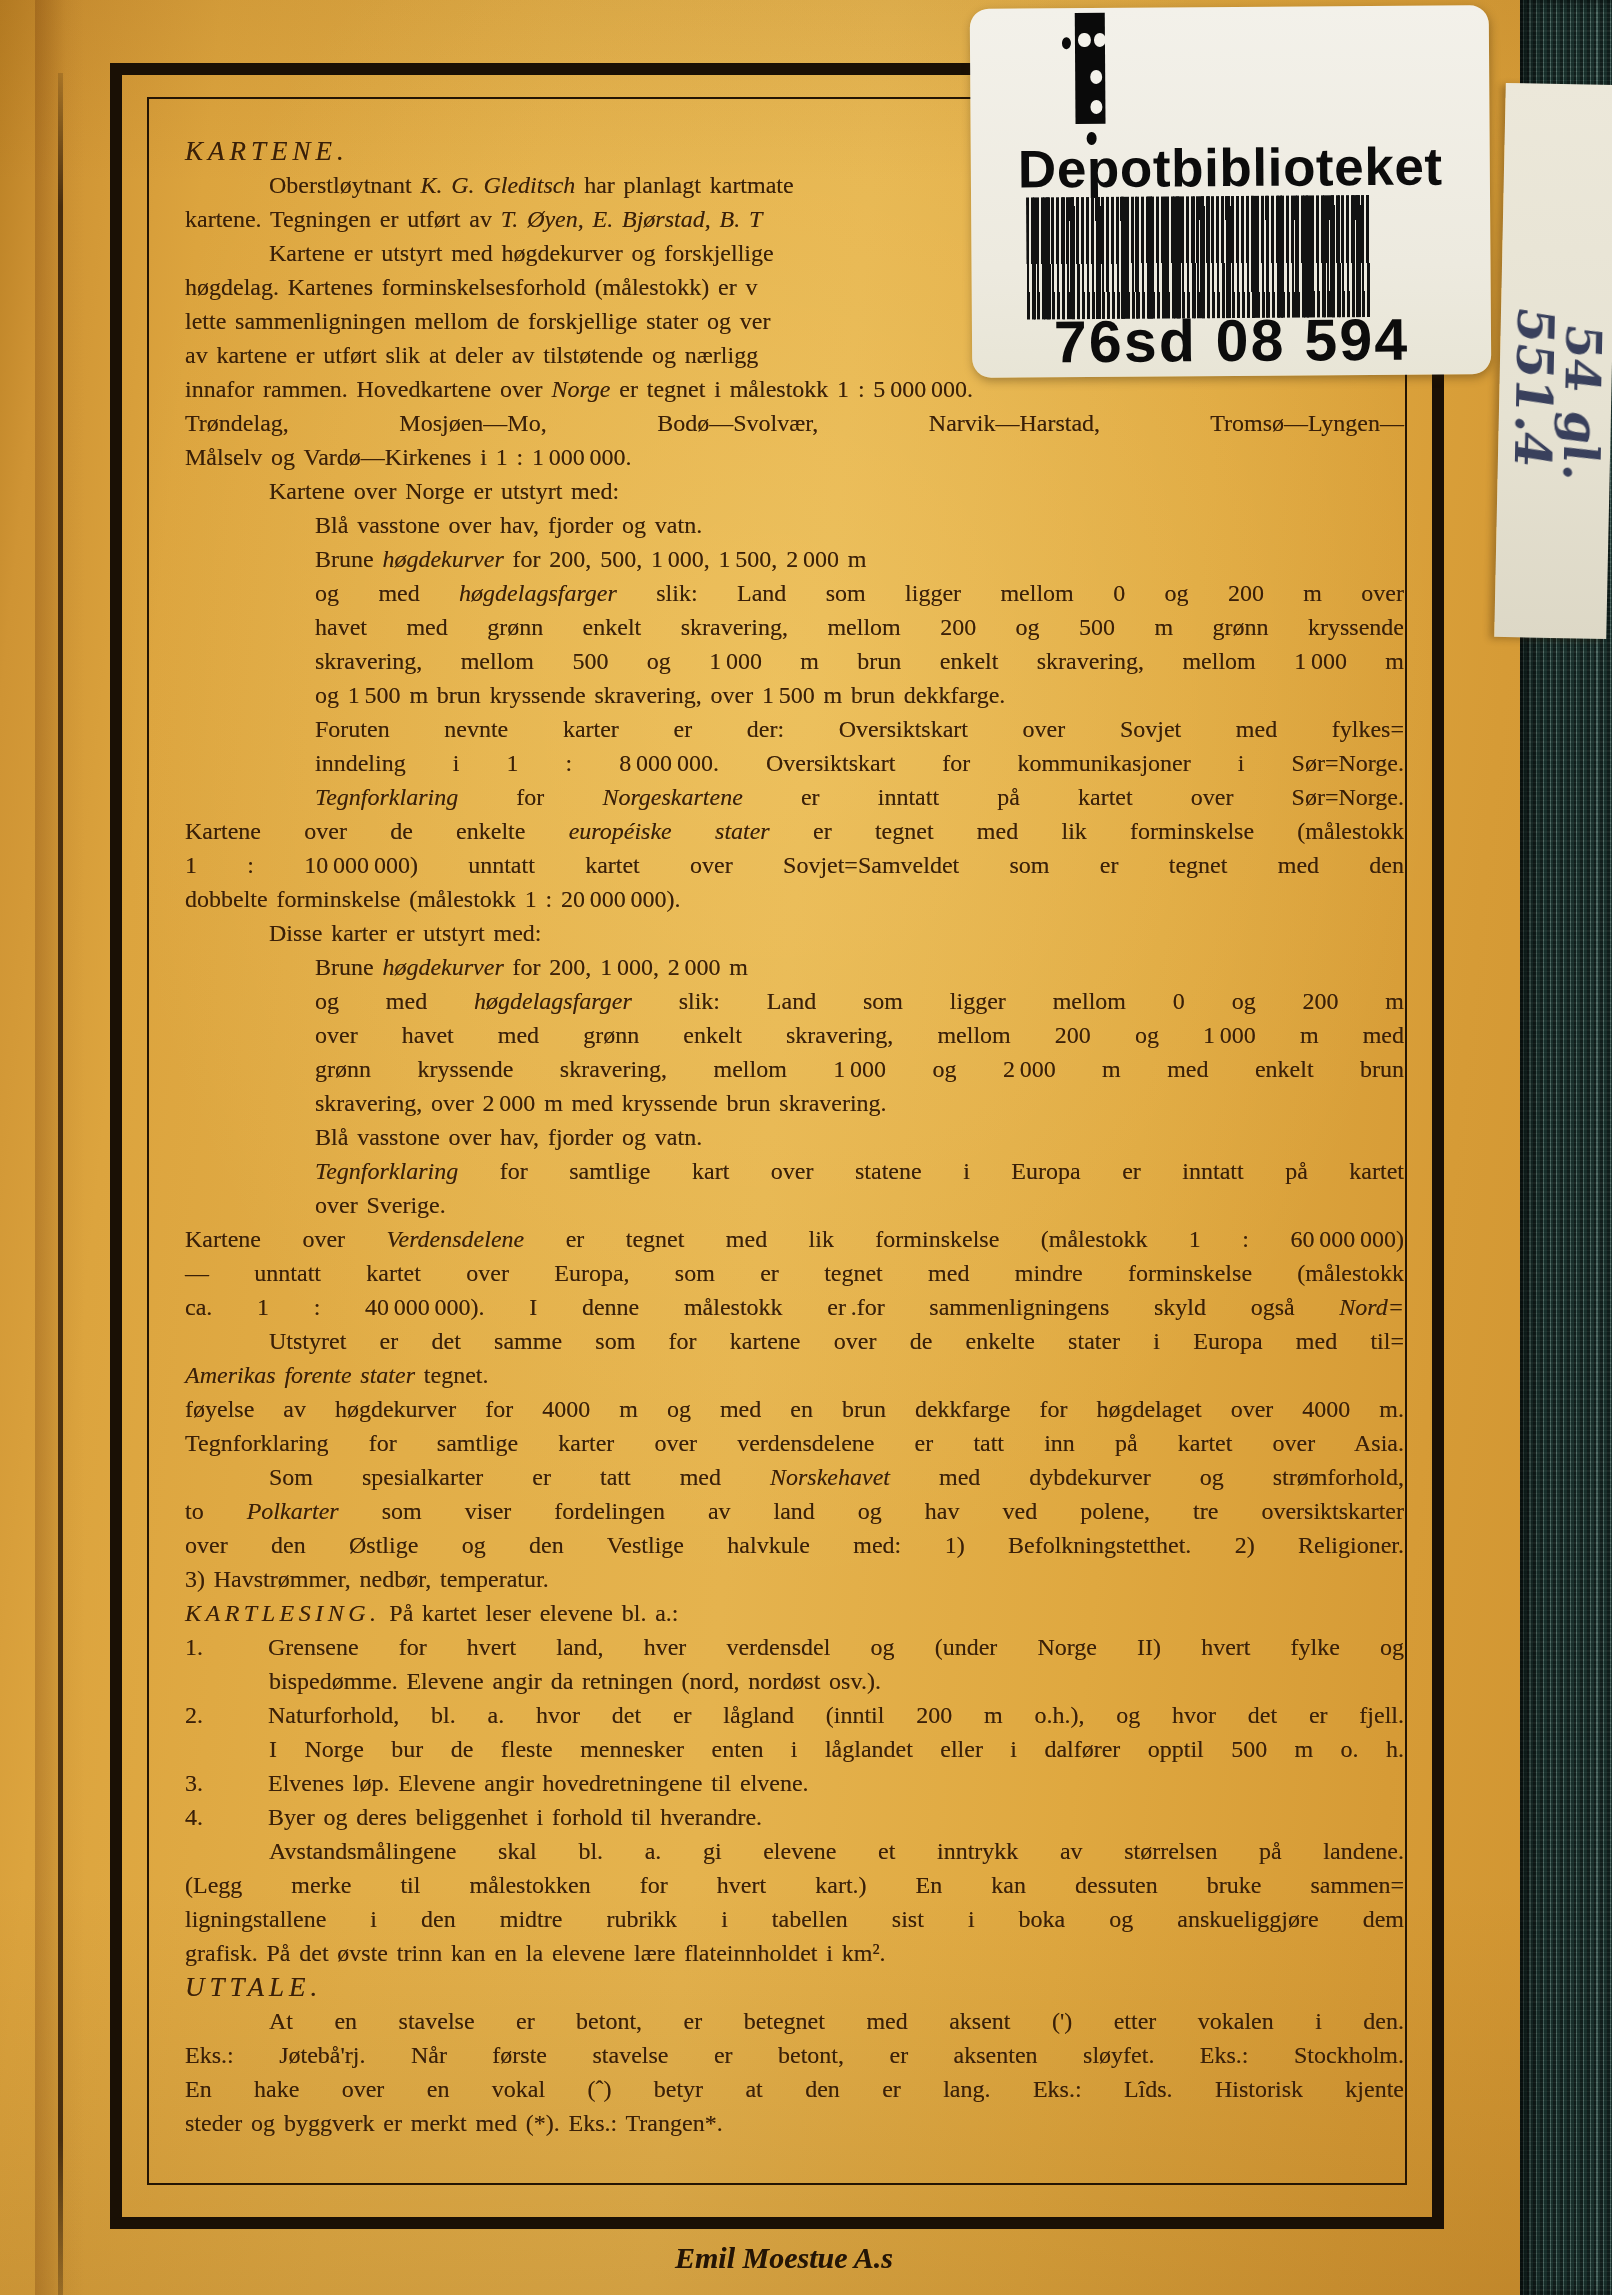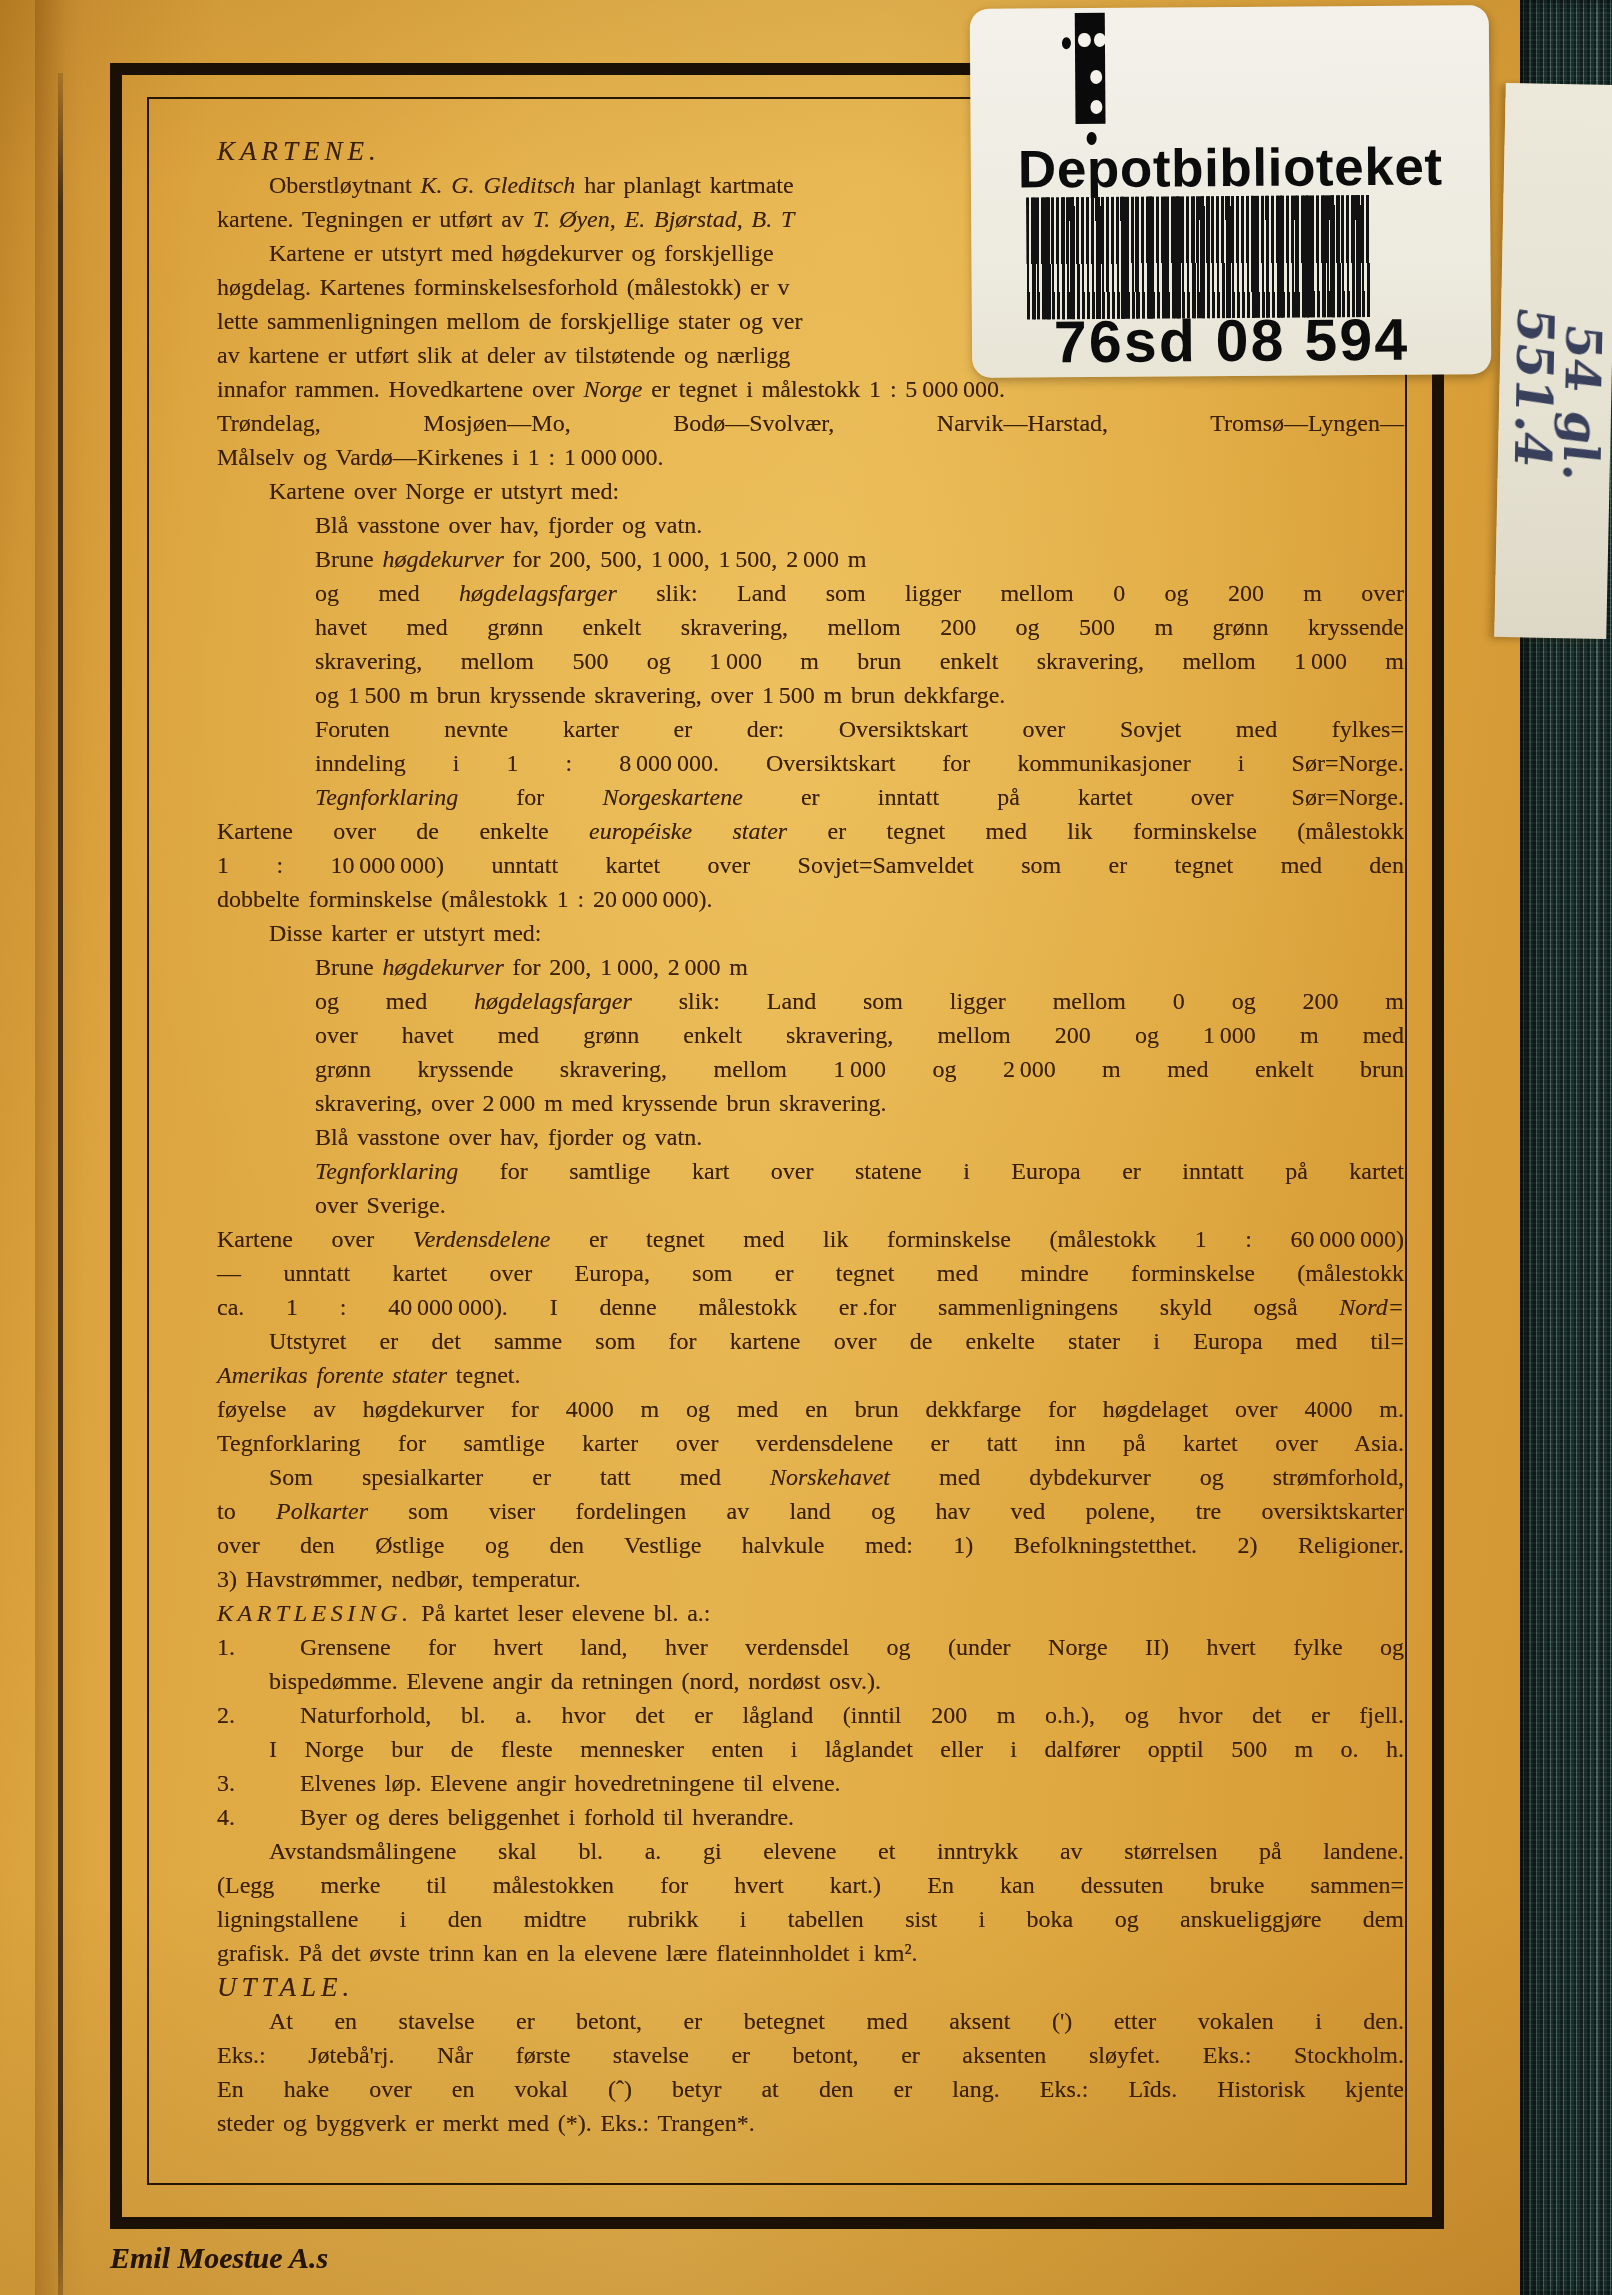--- a/index.html
+++ b/index.html
@@ -18,29 +18,29 @@
   
   .frame{position:absolute;left:110px;top:63px;width:1334px;height:2166px;
     border:12.3px solid #1a1005;box-sizing:border-box;}
   .frame-inner{position:absolute;left:24.6px;top:22.4px;right:24.6px;bottom:32px;
     border:2.8px solid #241504;}
   
   .text-block{position:absolute;left:185px;top:134px;width:1219px;z-index:2;
     color:#3a2008;font-size:24px;line-height:34px;word-spacing:2.8px;
     text-shadow:0 0 0.6px rgba(60,30,10,.45);}
   .line{white-space:normal;}
-  .ind0{padding-left:0;margin-left:32px;}
+  .ind0{padding-left:0;}
   .ind1{padding-left:84px;}
   .ind2{padding-left:130px;}
   .j{text-align:justify;text-align-last:justify;text-justify:inter-word;}
   .h{font-style:italic;font-size:27px;letter-spacing:5px;}
   .sp{letter-spacing:4.5px;}
   .n{display:inline-block;width:83px;}
   
-  .footer{position:absolute;left:110px;top:2241px;width:1334px;
+  .footer{position:absolute;left:117px;top:2241px;width:1334px;text-align:center;
     font-style:italic;font-weight:bold;font-size:30px;color:#241505;z-index:2;
     text-shadow:0 0 0.6px rgba(40,20,5,.5);}
   
   .spine{position:absolute;left:1520px;top:0;width:92px;height:2295px;z-index:2;
     background-color:#223c38;
     background-image:
       repeating-linear-gradient(90deg, rgba(0,0,0,.50) 0 2.8px, rgba(150,180,170,.28) 2.8px 3.9px, rgba(18,38,34,.62) 3.9px 6.7px),
       repeating-linear-gradient(0deg, rgba(195,210,200,.16) 0 1.1px, transparent 1.1px 4.5px);
     box-shadow:inset 11.2px 0 14.5px rgba(0,0,0,.55);}
   

